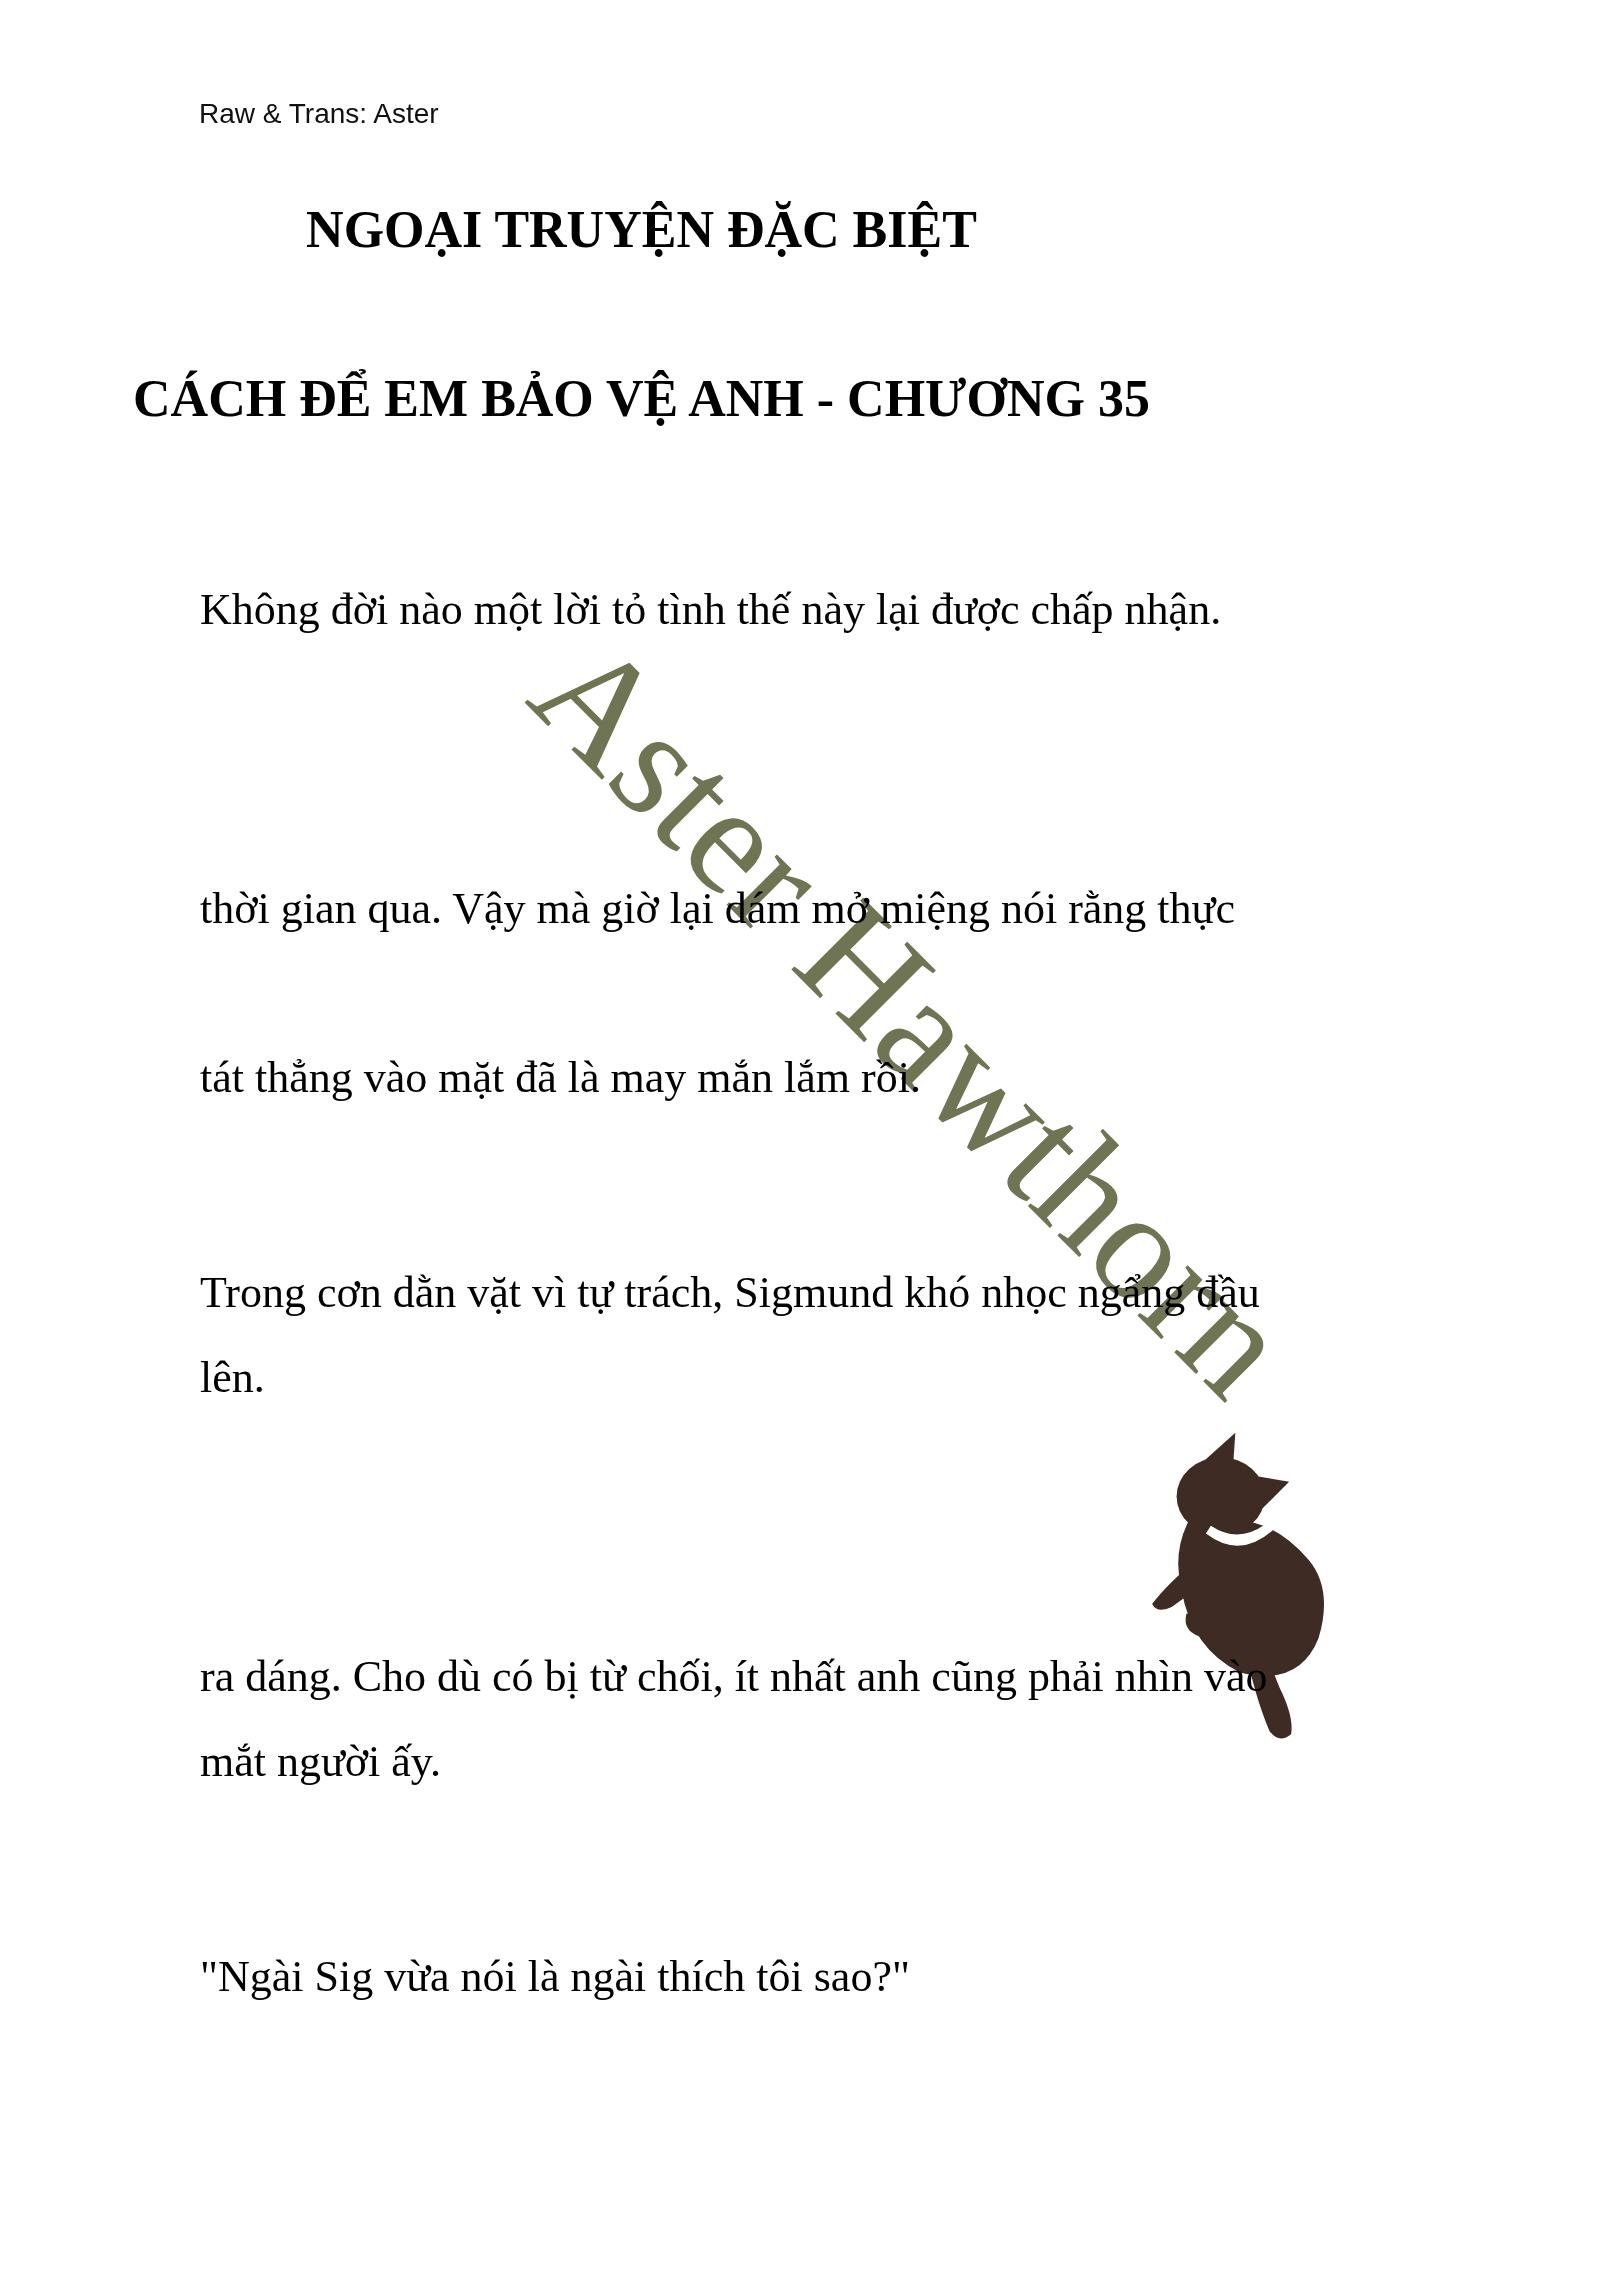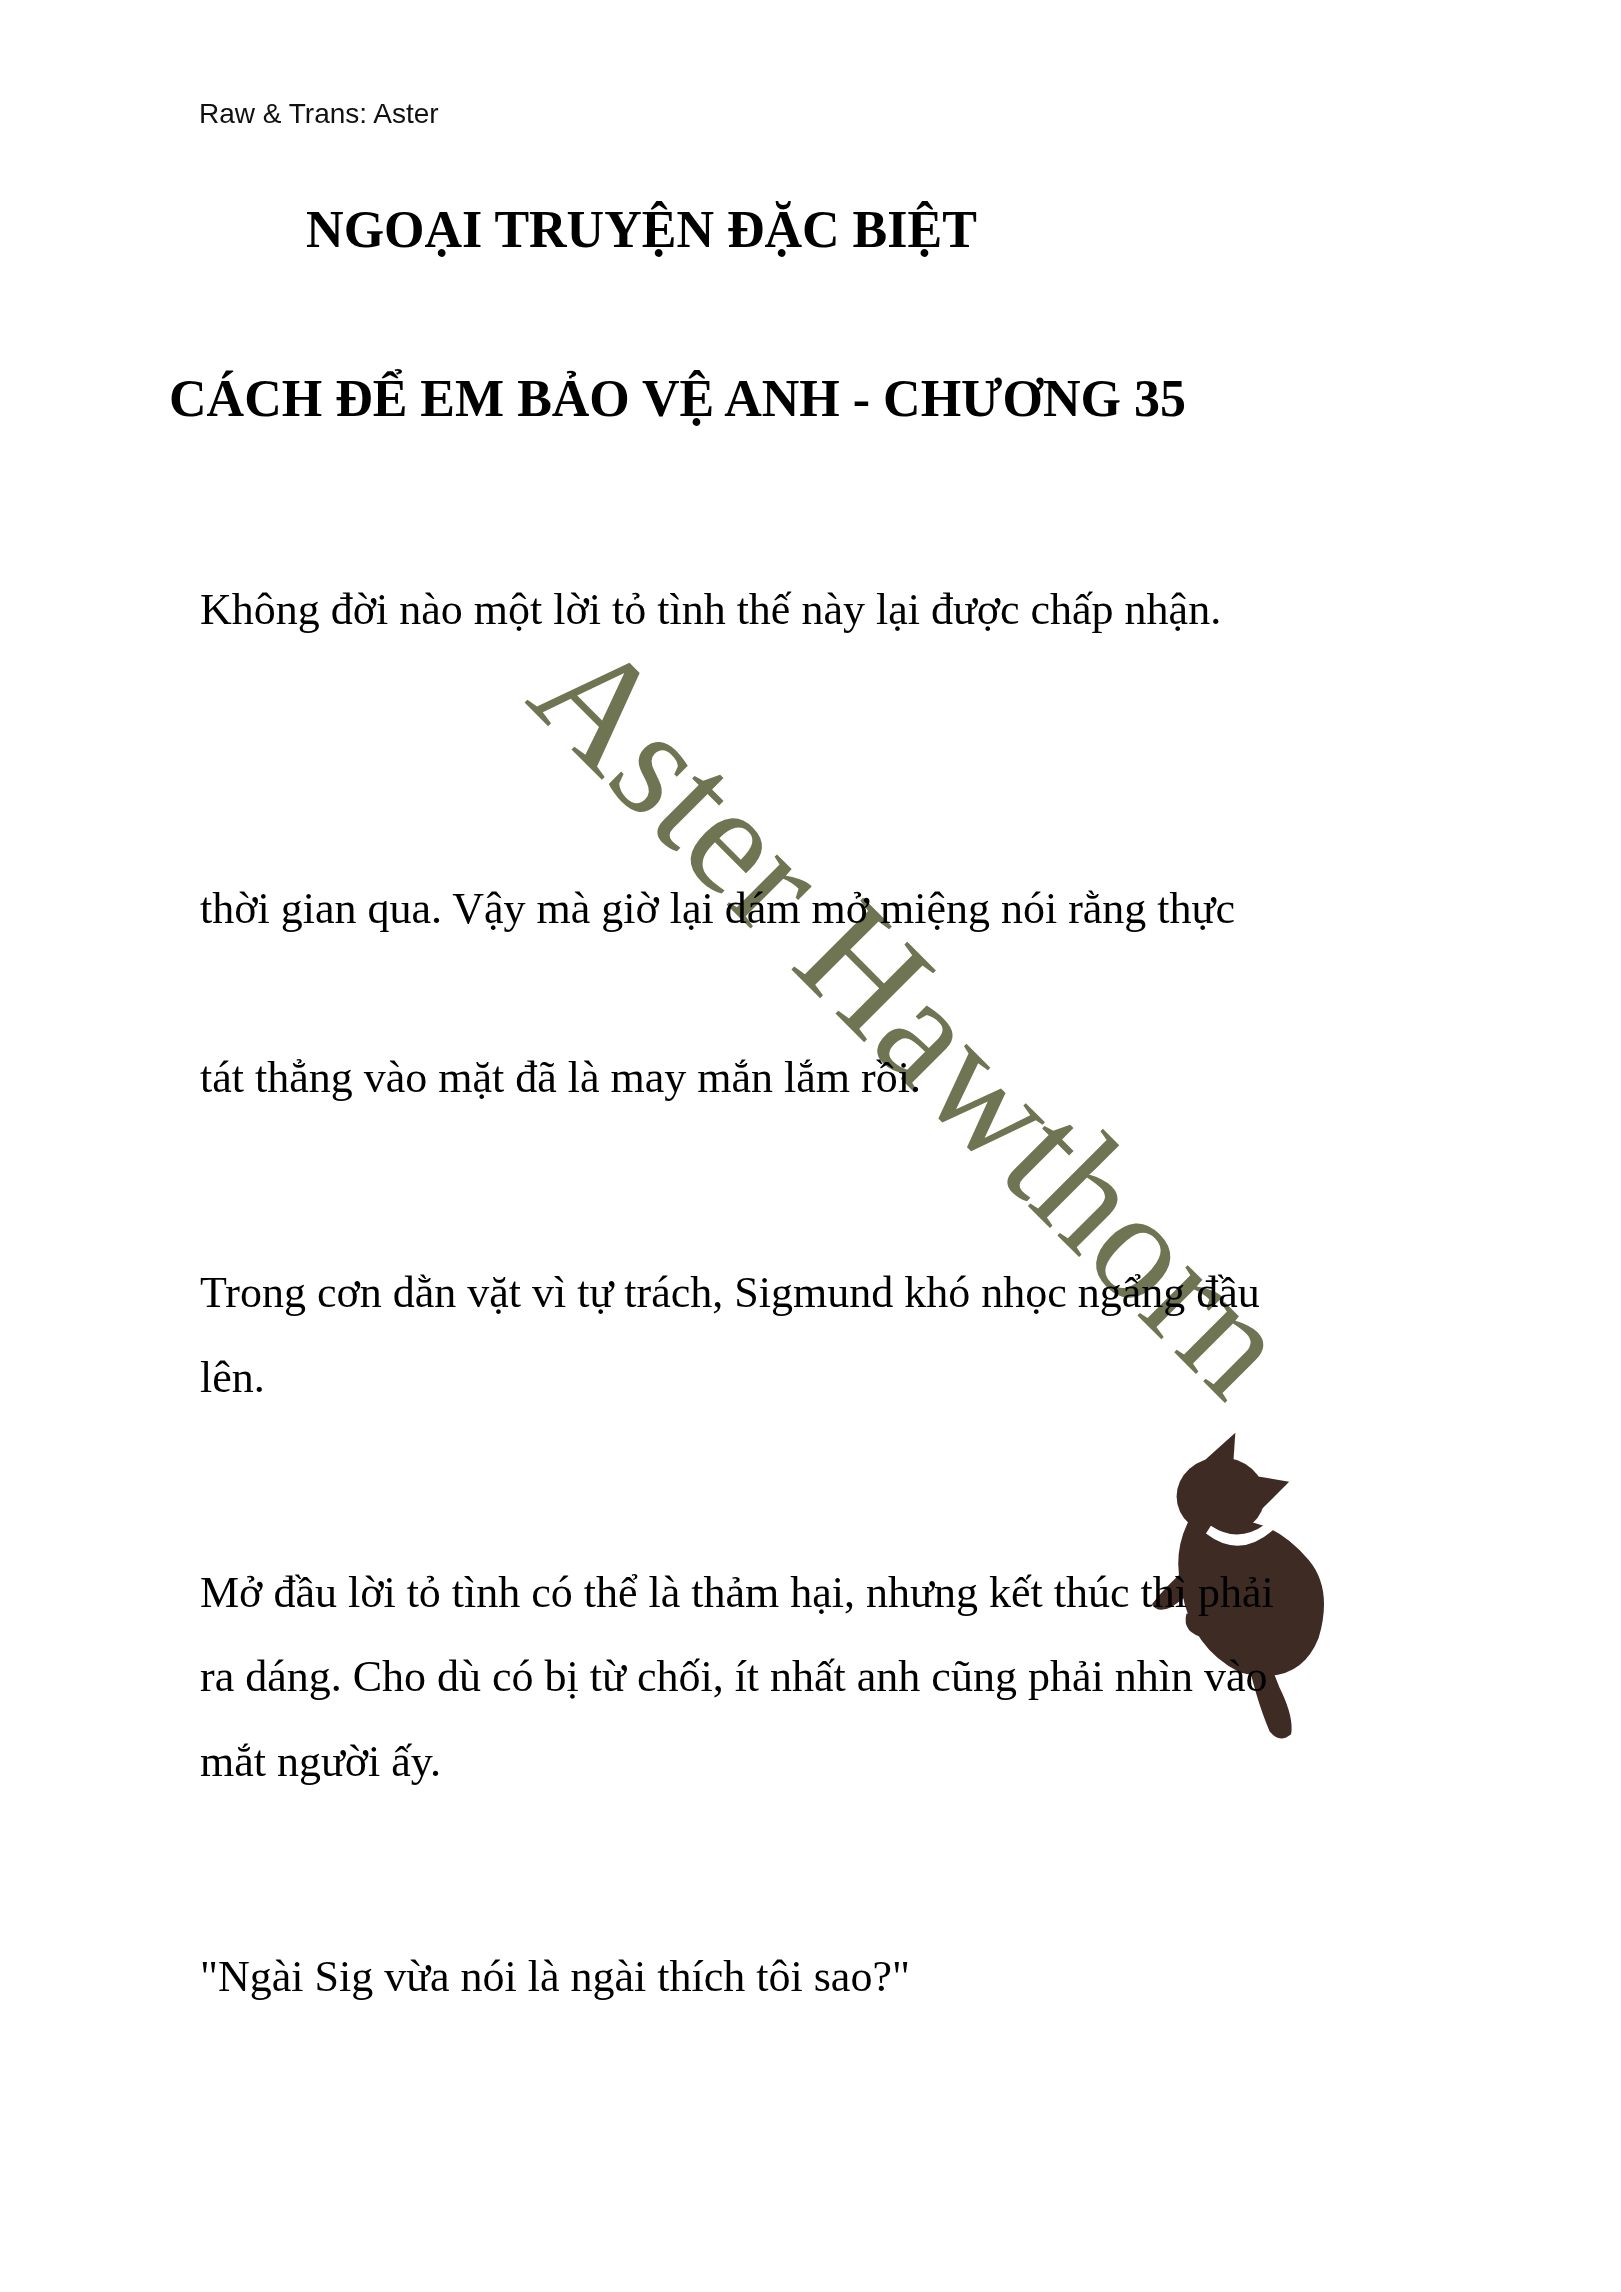--- a/index.html
+++ b/index.html
@@ -8,21 +8,21 @@
   .credit {
     position: absolute; left: 199px; top: 98px;
     font-family: "Liberation Sans", sans-serif; font-size: 28px; color: #111;
   }
   .title {
     position: absolute; left: 0; width: 1283px; text-align: center;
     font-family: "Liberation Serif", serif; font-weight: bold; font-size: 52px; color: #000;
     white-space: nowrap;
   }
   .title.t1 { top: 200px; }
-  .title.t2 { top: 369px; margin-left: 36px; }
+  .title.t2 { top: 369px; }
   .body-line {
     position: absolute; left: 200px;
     font-family: "Liberation Serif", serif; font-size: 44px; color: #000;
     white-space: nowrap; line-height: 1;
   }
   .watermark {
     position: absolute; left: 235px; top: 990px;
     font-family: "Liberation Serif", serif; font-size: 155px; color: #6f7552;
     transform-origin: 0 0; transform: rotate(45deg) translateY(-549px);
     white-space: nowrap; z-index: 1; pointer-events: none;
@@ -62,20 +62,19 @@
     <div class="title t2">CÁCH ĐỂ EM BẢO VỆ ANH - CHƯƠNG 35</div>
 
     <div class="body-line" style="top:588px">Không đời nào một lời tỏ tình thế này lại được chấp nhận.</div>
 
     <div class="body-line" style="top:887px">thời gian qua. Vậy mà giờ lại dám mở miệng nói rằng thực</div>
     <div class="body-line" style="top:1056px">tát thẳng vào mặt đã là may mắn lắm rồi.</div>
 
     <div class="body-line" style="top:1271px">Trong cơn dằn vặt vì tự trách, Sigmund khó nhọc ngẩng đầu</div>
     <div class="body-line" style="top:1356px">lên.</div>
 
-    <div class="body-line" style="top:1571px">Mở đầu lời tỏ tình có thể là thảm hại, nhưng kết thúc thì phải</div>
     <div class="body-line" style="top:1655px">ra dáng. Cho dù có bị từ chối, ít nhất anh cũng phải nhìn vào</div>
     <div class="body-line" style="top:1740px">mắt người ấy.</div>
 
     <div class="body-line" style="top:1955px">"Ngài Sig vừa nói là ngài thích tôi sao?"</div>
   </div>
 </div>
 
 
 </body></html>

